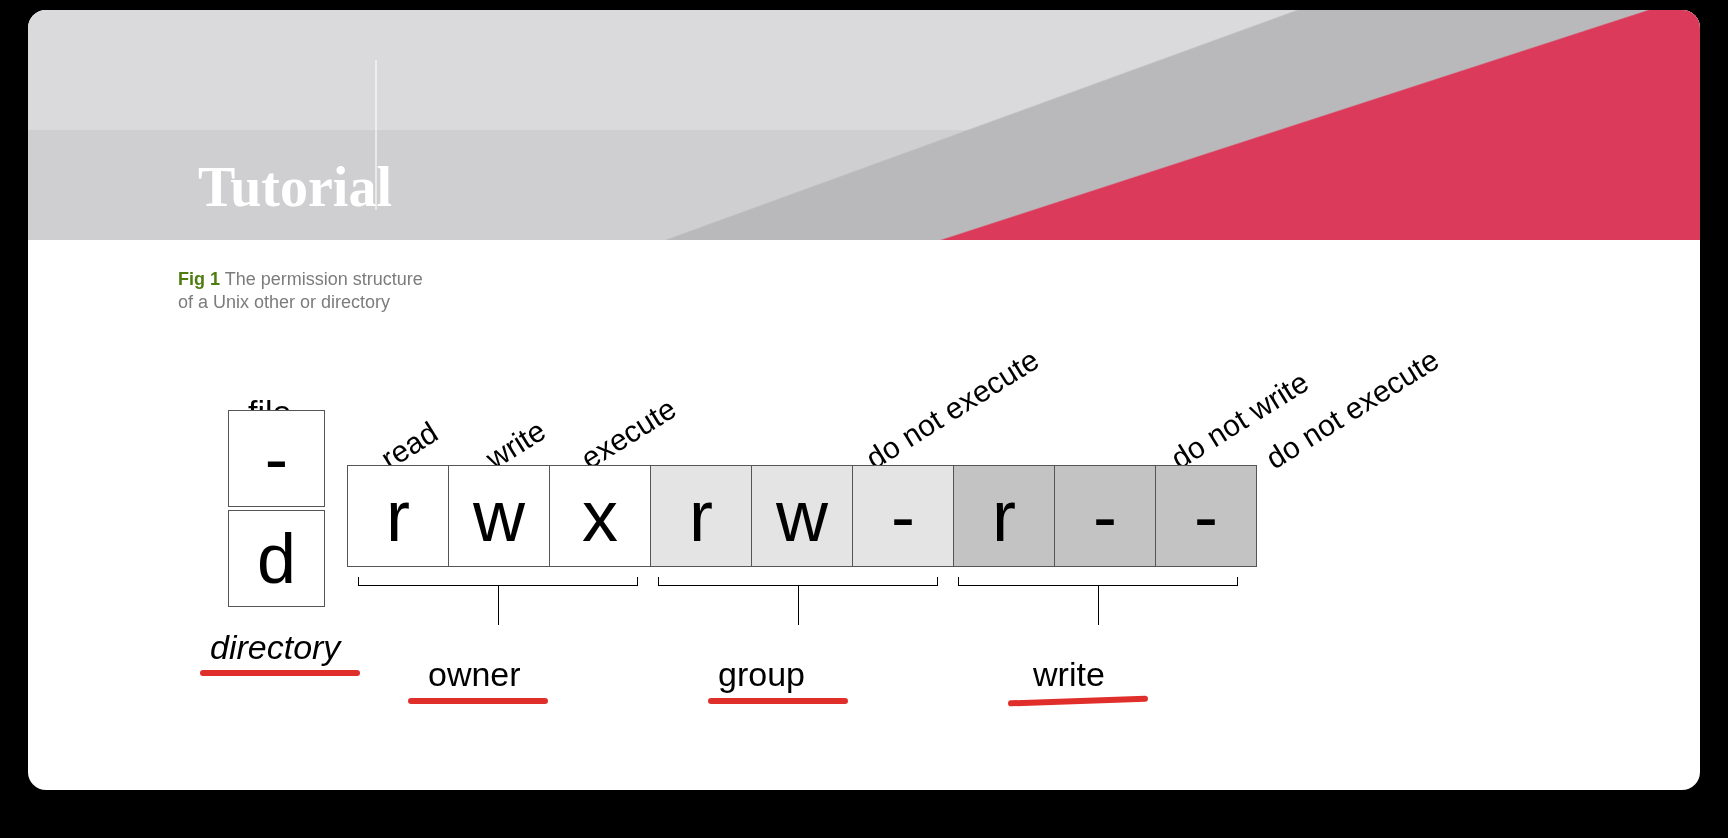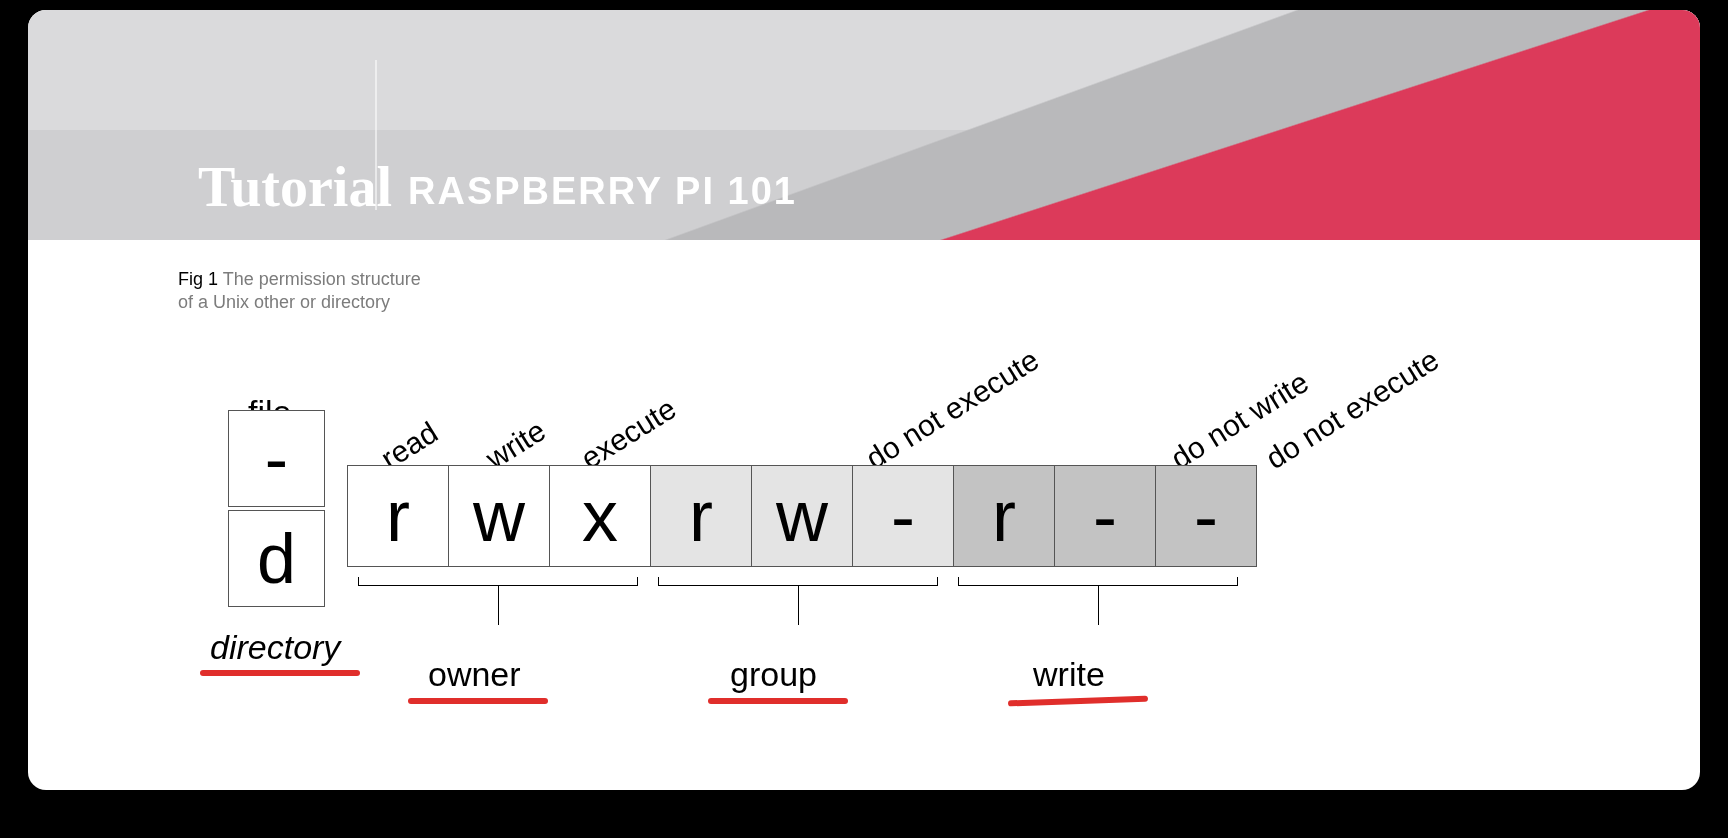--- a/index.html
+++ b/index.html
@@ -26,21 +26,21 @@
     position:absolute;left:170px;top:145px;color:#fff;
     font-family:"Brush Script MT","Segoe Script","Comic Sans MS",cursive;
     font-size:56px;font-weight:700;letter-spacing:0;
   }
   .hdr-title{
     position:absolute;left:380px;top:160px;color:#fff;
     font-size:38px;font-weight:800;letter-spacing:2px;
   }
   
   .caption{position:absolute;left:150px;top:258px;font-size:18px;color:#7c7c7c;line-height:1.25;}
-  .caption .lead{color:#000000;font-weight:400;}
+  .caption .lead{color:#4d7c0f;font-weight:700;}
   
   .diag{position:absolute;left:150px;right:60px;top:300px;bottom:20px;}
   
   .file-label{position:absolute;left:70px;top:40px;font-size:34px;margin-top:43px;}
   .fbox{
     position:absolute;left:50px;width:95px;height:95px;
     border:1px solid #555;background:#fff;display:flex;align-items:center;justify-content:center;
     font-size:70px;font-weight:400;line-height:1;
   }
   .fbox.dash{top:100px;}
@@ -77,21 +77,20 @@
 <div class="stage">
   <div class="card">
 
     <div class="hdr">
       <div class="band-top"></div>
       <div class="band-bot"></div>
       <div class="wedge-grey"></div>
       <div class="wedge-red"></div>
       <div class="divider"></div>
       <div class="tlogo">Tutorial</div>
-      <div class="hdr-title">RASPBERRY PI 101</div>
     </div>
 
     <div class="caption">
       <span class="lead">Fig 1</span><span> The permission structure</span><br>
       <span>of a Unix other or directory</span>
     </div>
 
     <div class="diag">
 
       <div class="file-label">file</div>
@@ -129,21 +128,21 @@
       </div>
       <div class="glabel" style="left:250px;top:345px">owner</div>
       <div class="under owner"></div>
 
       <div class="bracket" style="left:480px;top:275px;width:280px">
         <div class="bar"></div>
           <div class="tl"></div>
           <div class="tr"></div>
           <div class="stem"></div>
       </div>
-      <div class="glabel" style="left:552px;top:345px">group</div>
+      <div class="glabel" style="left:540px;top:345px">group</div>
       <div class="under group"></div>
 
       <div class="bracket" style="left:780px;top:275px;width:280px">
         <div class="bar"></div>
           <div class="tl"></div>
           <div class="tr"></div>
           <div class="stem"></div>
       </div>
       <div class="glabel" style="left:855px;top:345px">write</div>
       <div class="under other"></div>

